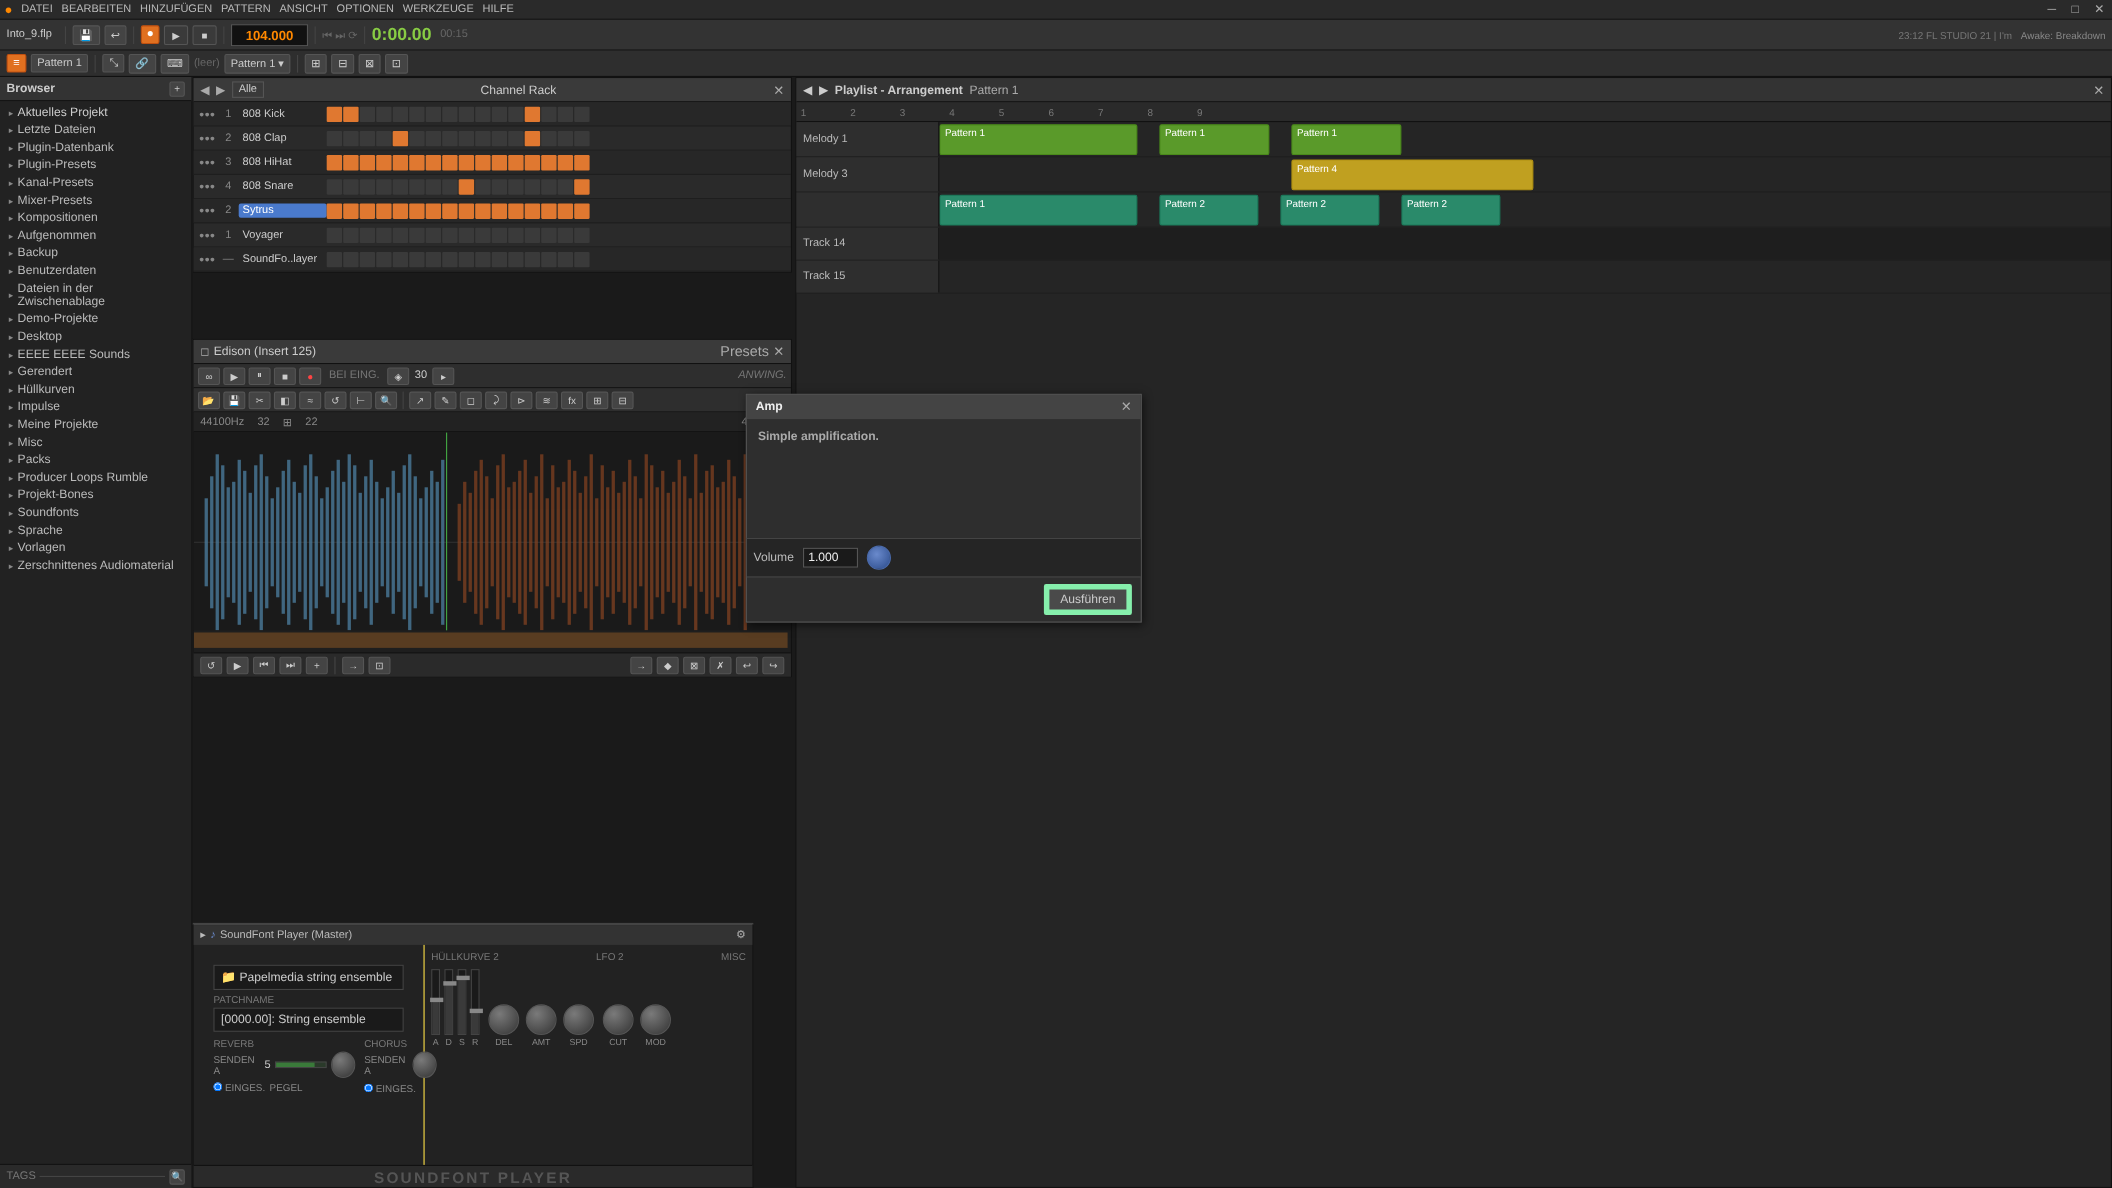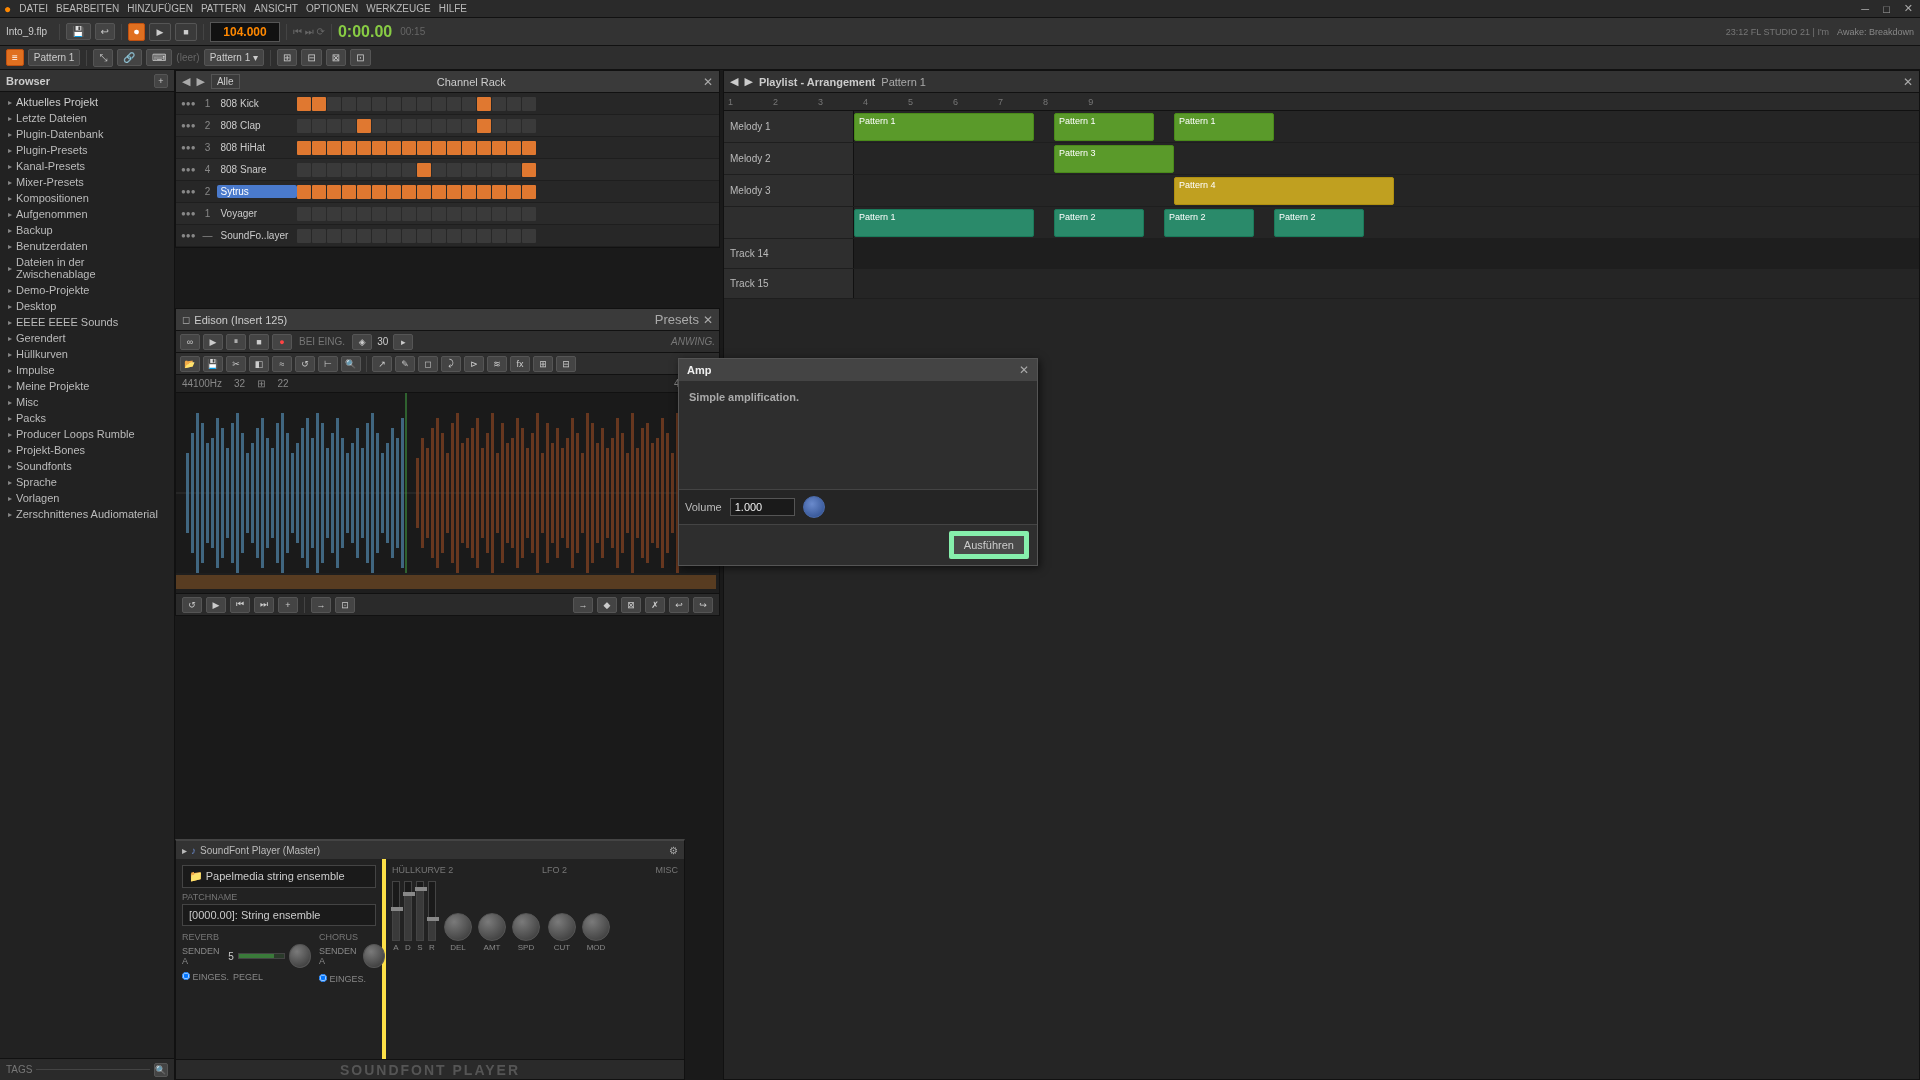--- a/index.html
+++ b/index.html
@@ -388,21 +388,21 @@
       margin-top: 8px;
       padding: 6px;
       background: #252525;
       border-top: 1px solid #444;
     }
     .amp-label {
       font-size: 11px;
       color: #bbb;
     }
     .amp-input {
-      width: 65px;
+      width: 50px;
       background: #1a1a1a;
       border: 1px solid #555;
       color: #eee;
       padding: 2px 4px;
       font-size: 11px;
     }
     .amp-knob {
       width: 22px;
       height: 22px;
       border-radius: 50%;
@@ -452,22 +452,22 @@
       font-size: 10px;
       color: #bbb;
       gap: 4px;
     }
     #sf-body {
       display: flex;
       height: 200px;
     }
     #sf-left {
       width: 210px;
-      padding: 6px;
-      border-right: 4px solid #fde047;
+      padding: 18px;
+      border-right: 1px solid #fde047;
     }
     .sf-preset-box {
       background: #1a1a1a;
       border: 1px solid #444;
       padding: 4px 6px;
       font-size: 11px;
       color: #ccc;
       margin-bottom: 4px;
     }
     .sf-label {
@@ -958,28 +958,20 @@
       </div>
 
       <div class="track-row">
         <div class="track-label">
           <span>Melody 1</span>
         </div>
         <div class="track-content">
           <div class="pattern-block pattern-green" style="left:0px;width:180px;">Pattern 1</div>
           <div class="pattern-block pattern-green" style="left:200px;width:100px;">Pattern 1</div>
           <div class="pattern-block pattern-green" style="left:320px;width:100px;">Pattern 1</div>
-        </div>
-      </div>
-      <div class="track-row">
-        <div class="track-label">
-          <span>Melody 2</span>
-        </div>
-        <div class="track-content">
-          <div class="pattern-block pattern-green" style="left:200px;width:120px;">Pattern 3</div>
         </div>
       </div>
       <div class="track-row">
         <div class="track-label">
           <span>Melody 3</span>
         </div>
         <div class="track-content">
           <div class="pattern-block pattern-yellow" style="left:320px;width:220px;">Pattern 4</div>
         </div>
       </div>

